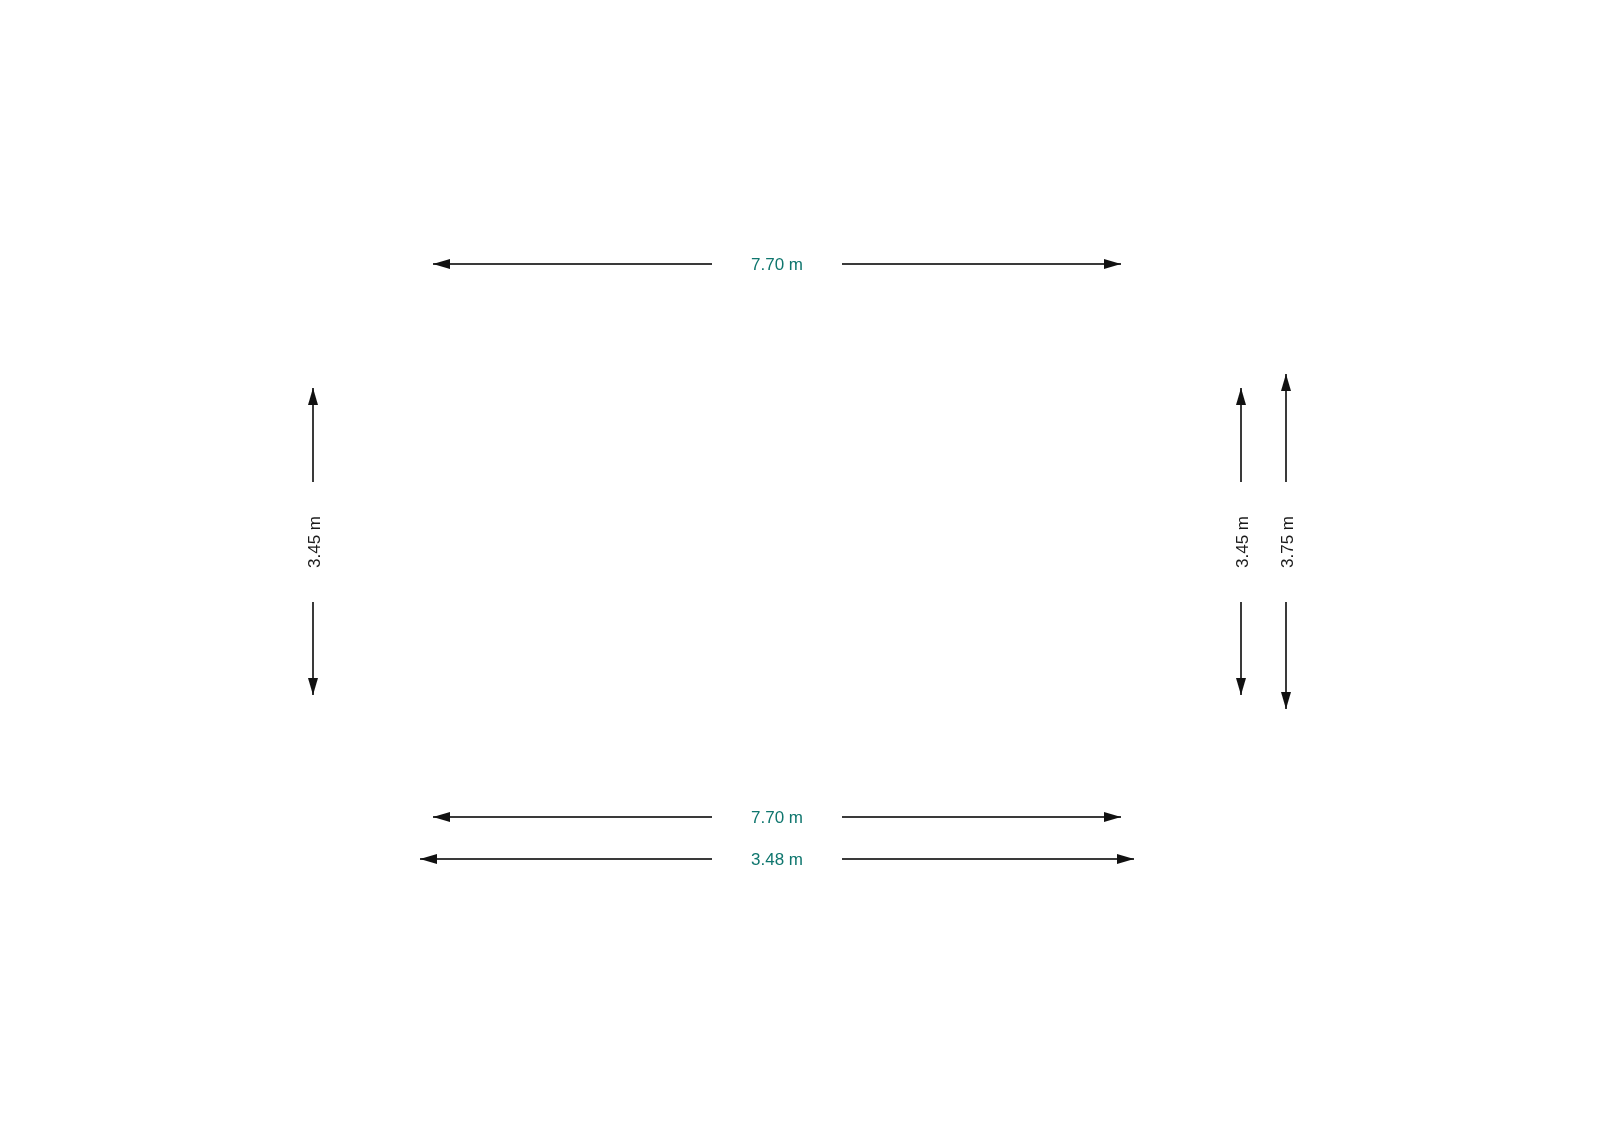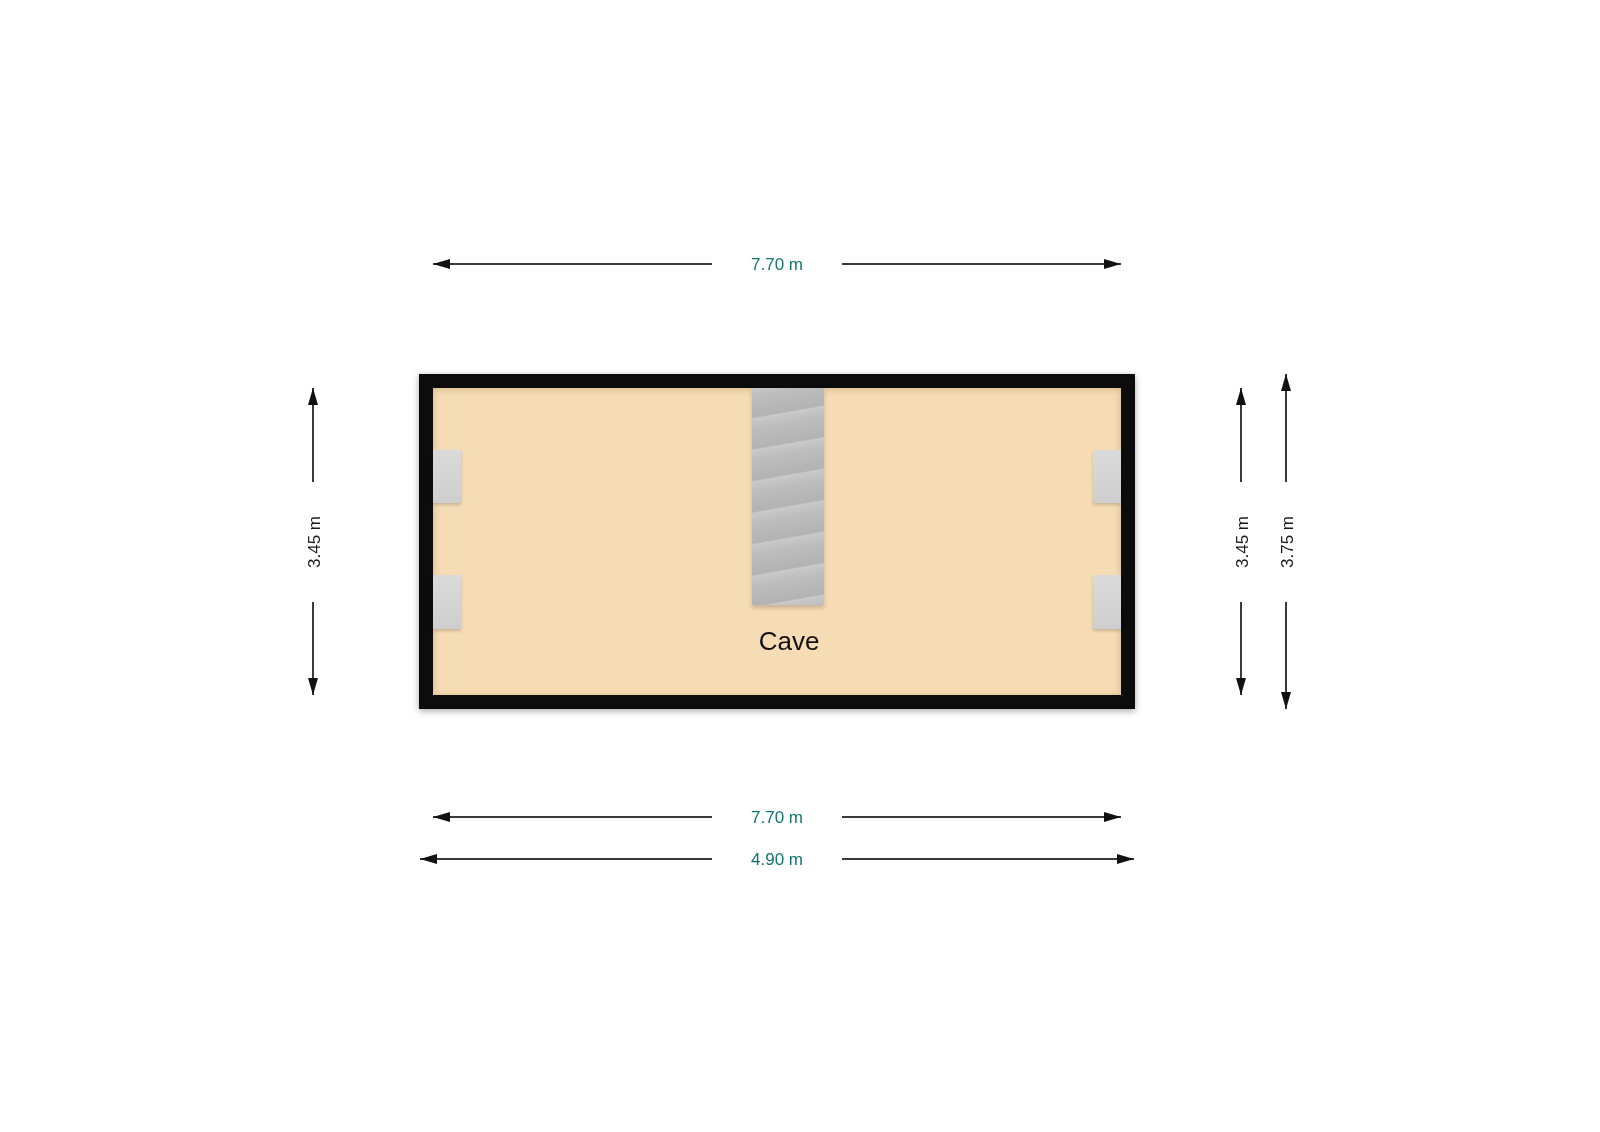--- a/index.html
+++ b/index.html
@@ -161,44 +161,31 @@
   .dim-bottom-outer { left: 420px;  top: 858px; width: 714px; }
   .dim-left         { left: 312px;  top: 388px; height: 307px; }
   .dim-right-inner  { left: 1240px; top: 388px; height: 307px; }
   .dim-right-outer  { left: 1285px; top: 374px; height: 335px; }
 </style>
 </head>
 <body>
 
 <div class="stage">
 
-  <div class="room-outer">
-    <div class="room-floor">
-
-      <div class="stairs"></div>
-
-      <div class="win win-l1"></div>
-      <div class="win win-l2"></div>
-      <div class="win win-r1"></div>
-      <div class="win win-r2"></div>
-
-      <div class="room-label">Cave</div>
-    </div>
-  </div>
 
   <div class="dim-h dim-top">
     <span class="dim-label">7.70 m</span>
   </div>
 
   <div class="dim-h dim-bottom-inner">
     <span class="dim-label">7.70 m</span>
   </div>
 
   <div class="dim-h dim-bottom-outer">
-    <span class="dim-label">4.90 m</span>
+    <span class="dim-label">3.48 m</span>
   </div>
 
   <div class="dim-v dim-left">
     <span class="dim-label">3.45 m</span>
   </div>
 
   <div class="dim-v dim-right-inner">
     <span class="dim-label">3.45 m</span>
   </div>
 

